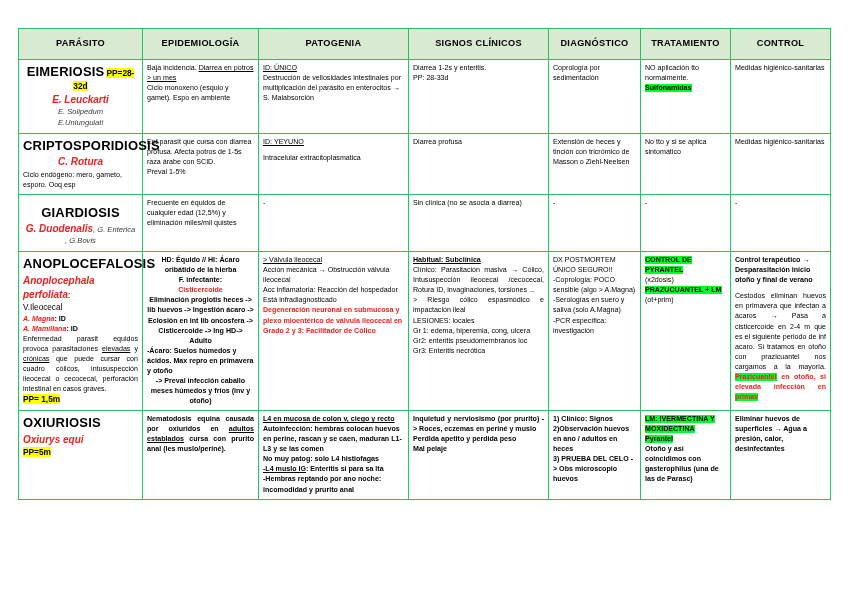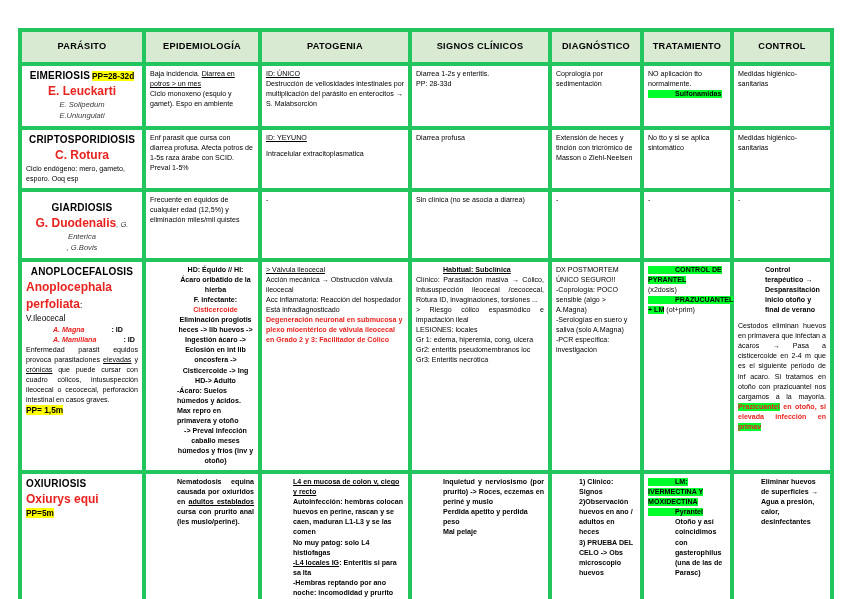--- a/index.html
+++ b/index.html
@@ -12,21 +12,21 @@
   #sheet{
     position:absolute;left:18px;top:28px;
     width:812px;
   }
   table{
     border-collapse:collapse;
     width:812px;
     table-layout:fixed;
   }
   th,td{
-    border:4px solid #22c55e;
+    border:1px solid #22c55e;
     vertical-align:top;
     padding:3px 4px 4px 4px;
     font-size:7.1px;
     line-height:1.42;
   }
   thead th{
     background:#d9ead3;
     text-align:center;
     vertical-align:middle;
     font-size:9.2px;
@@ -43,31 +43,31 @@
   col.c5{width:92px}
   col.c6{width:90px}
   col.c7{width:100px}
   .ln{display:block;white-space:normal;}
   .ctr{text-align:center;}
   .just{text-align:justify;}
   .sp{display:block;height:6px;}
 
   .red{color:#e8231f;}
   .redb{color:#e8231f;font-weight:bold;}
-  .bold{font-weight:bold;padding-left:27px;}
+  .bold{font-weight:bold;}
   .ital{font-style:italic;}
   .u{text-decoration:underline;}
   .hl-y{background:#ffff00;}
   .hl-g{background:#00ff2a;}
 
   .title-main{
-    font-weight:bold;font-size:10px;letter-spacing:.2px;
+    font-weight:bold;font-size:13px;letter-spacing:.2px;
   }
   .sp-name{
-    font-weight:bold;color:#e8231f;font-size:12px;
+    font-weight:bold;font-style:italic;color:#e8231f;font-size:10px;
   }
   .sp-sub{
     font-style:italic;font-size:7.6px;color:#3a3a3a;
   }
   .pp{
     font-weight:bold;font-size:8.3px;
   }
   .big{font-size:8.2px;}
 </style>
 </head>
@@ -216,21 +216,21 @@
         <span class="ln sp-name">Oxiurys equi</span>
         <span class="ln"><span class="pp hl-y">PP=5m</span></span>
       </td>
       <td>
         <span class="ln bold just"><span>Nematodosis equina causada por oxiuridos en</span> <span class="u">adultos establados</span> <span>cursa con prurito anal (les muslo/periné).</span></span>
       </td>
       <td>
         <span class="ln u bold">L4 en mucosa de colon v, ciego y recto</span>
         <span class="ln bold" style="white-space:pre-line">Autoinfección: hembras colocan huevos en perine, rascan y se caen, maduran L1-L3 y se las comen
 No muy patog: solo L4 histiofagas</span>
-        <span class="ln bold"><span class="u">-L4 locales IG</span><span>: Enteritis si para sa lta</span></span>
+        <span class="ln bold"><span class="u">-L4 muslo IG</span><span>: Enteritis si para sa lta</span></span>
         <span class="ln bold">-Hembras reptando por ano noche: incomodidad y prurito anal</span>
       </td>
       <td>
         <span class="ln just bold">Inquietud y nerviosismo (por prurito) -&gt; Roces, eczemas en periné y muslo</span>
         <span class="ln bold">Perdida apetito y perdida peso</span>
         <span class="ln bold">Mal pelaje</span>
       </td>
       <td class="bold" style="white-space:pre-line">1) Clínico: Signos
 2)Observación huevos en ano / adultos en heces
 3) PRUEBA DEL CELO -&gt; Obs microscopio huevos</td>

